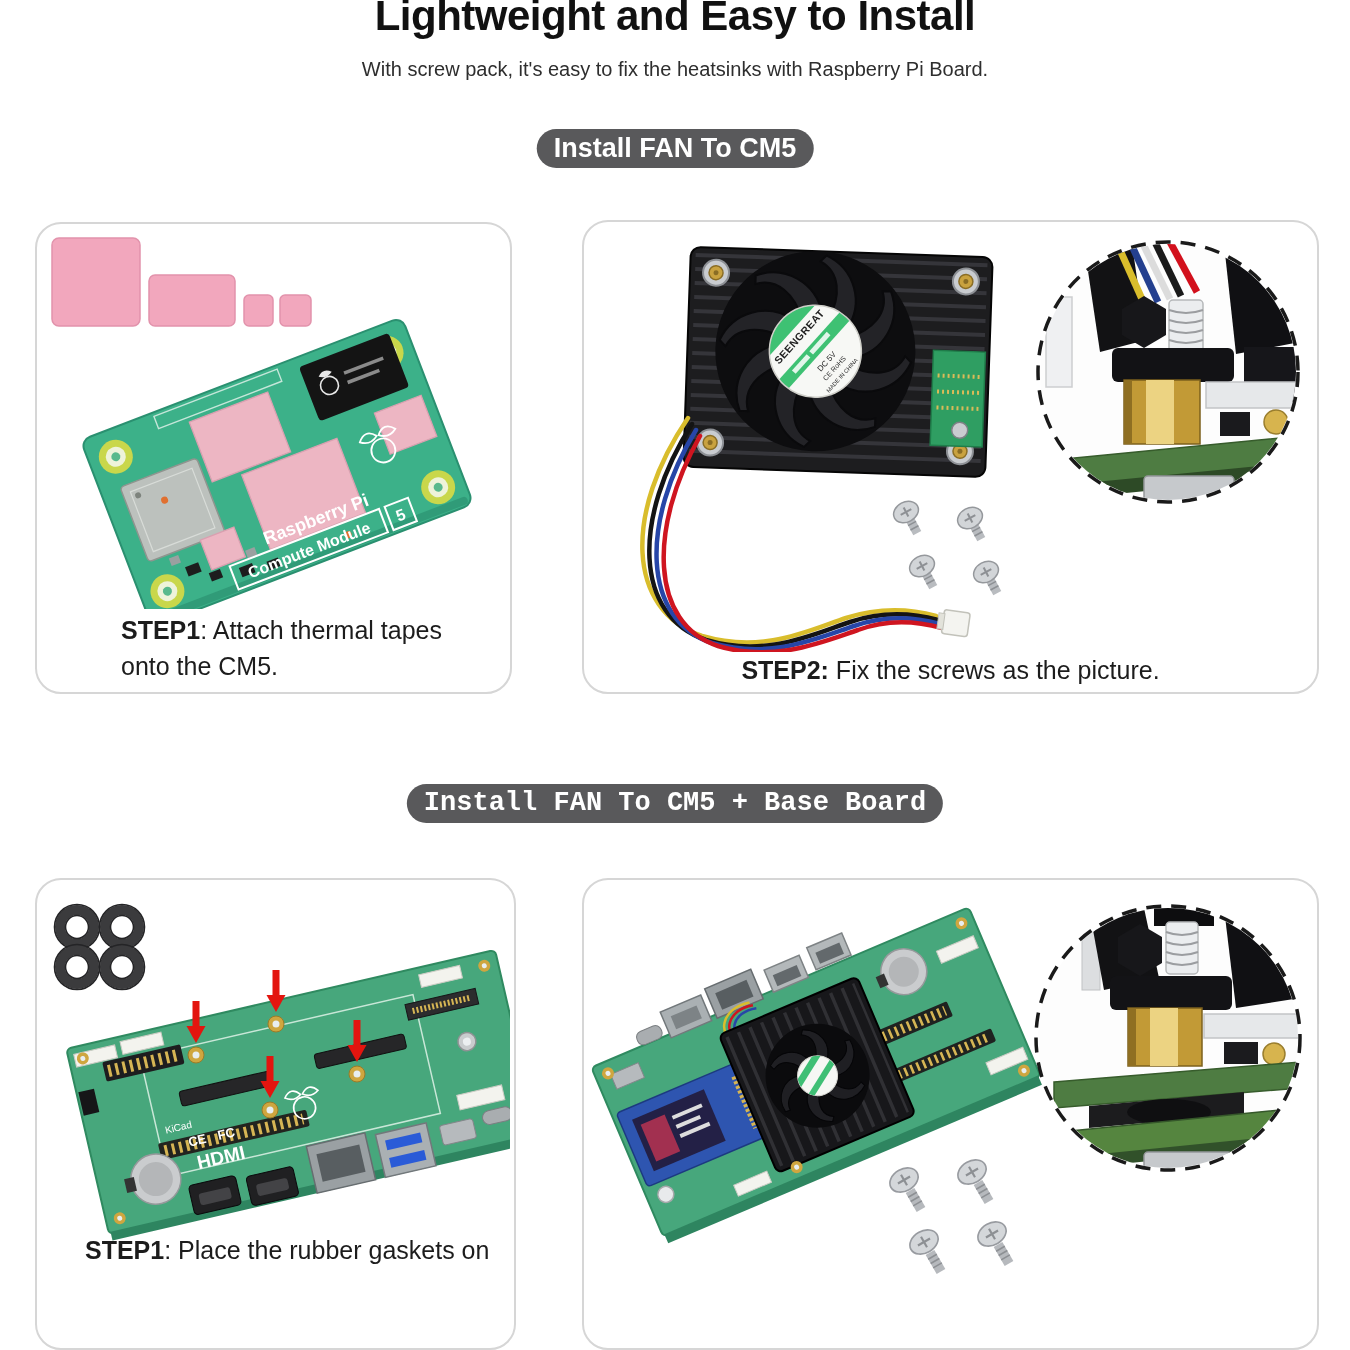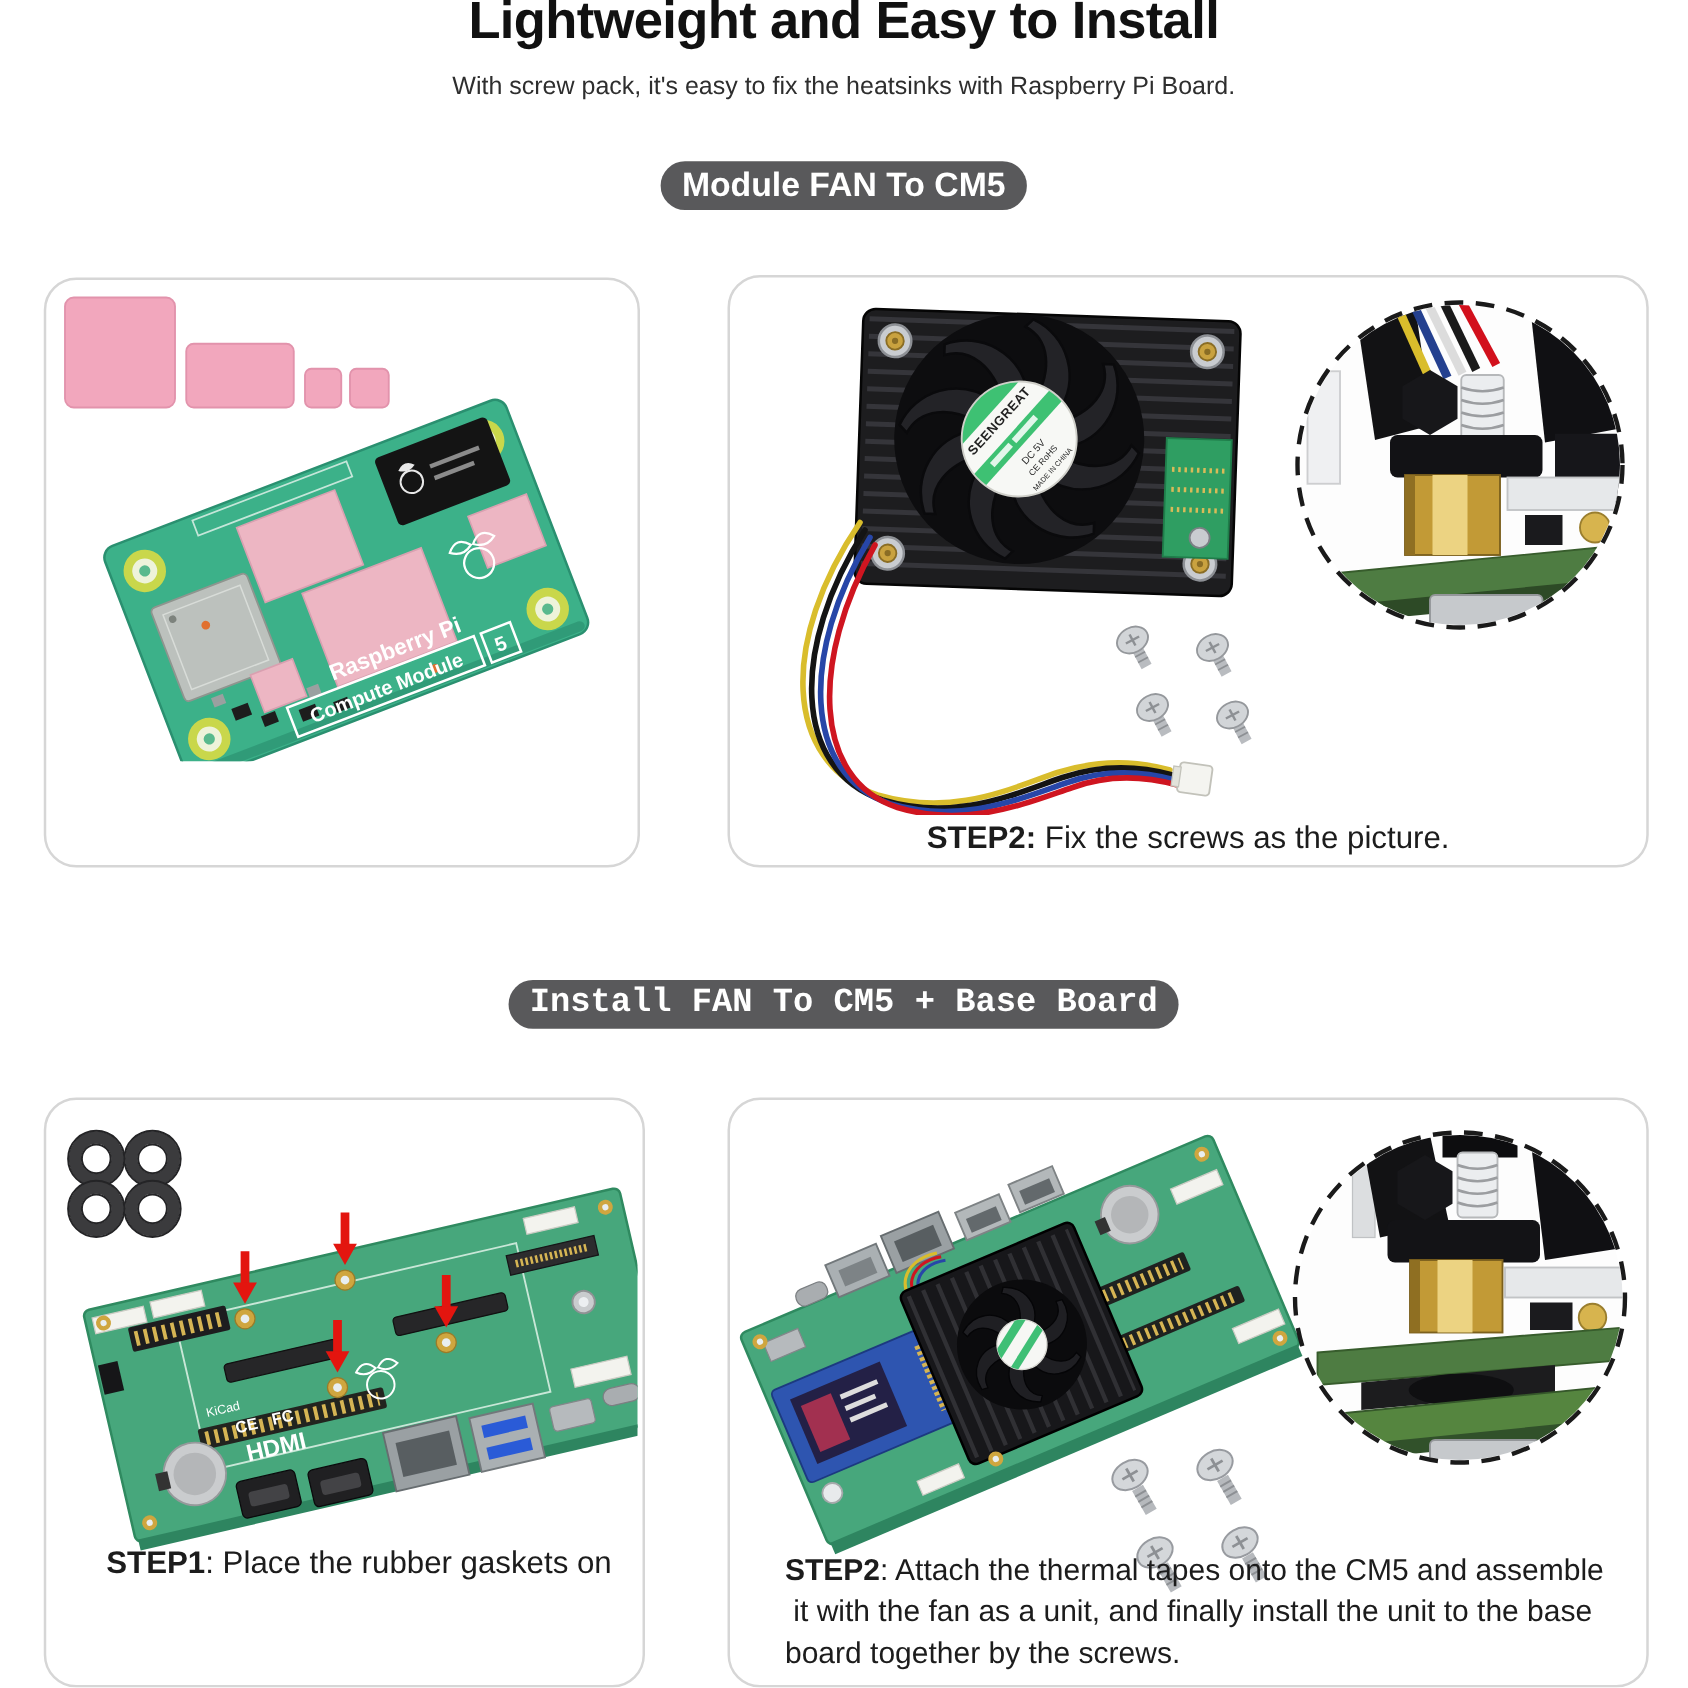--- a/index.html
+++ b/index.html
@@ -39,21 +39,21 @@
   .cap2{left:0;top:430px;width:100%;text-align:center;}
   .cap3{left:48px;top:352px;text-align:right;}
   .cap4{left:44px;top:360px;font-size:24px;line-height:33px;}
 </style>
 </head>
 <body>
 
 <div class="page-title">Lightweight and Easy to Install</div>
 <div class="page-subtitle">With screw pack, it's easy to fix the heatsinks with Raspberry Pi Board.</div>
 
-<div class="badge b1">Module FAN To CM5</div>
+<div class="badge b1">Install FAN To CM5</div>
 <div class="badge b2">Install FAN To CM5 + Base Board</div>
 
 <div class="panel p1">
   <svg class="art" width="469" height="385" viewBox="0 0 469 385">
 
     <g>
       <rect x="15" y="14" width="88" height="88" rx="7" fill="#f2a7bd" stroke="#e293ac" stroke-width="1.5"></rect>
       <rect x="112" y="51" width="86" height="51" rx="6" fill="#f2a7bd" stroke="#e293ac" stroke-width="1.5"></rect>
       <rect x="207" y="71" width="29" height="31" rx="5" fill="#f2a7bd" stroke="#e293ac" stroke-width="1.5"></rect>
       <rect x="243" y="71" width="31" height="31" rx="5" fill="#f2a7bd" stroke="#e293ac" stroke-width="1.5"></rect>
@@ -122,20 +122,24 @@
         <circle cx="107" cy="18" r="12"></circle>
       </g>
 
       <text x="-36" y="64" font-size="18" font-weight="bold" fill="#ffffff">Raspberry Pi</text>
       <rect x="-78" y="71" width="160" height="25" fill="none" stroke="#ffffff" stroke-width="2"></rect>
       <text x="2" y="90" font-size="16" font-weight="bold" fill="#ffffff" text-anchor="middle">Compute Module</text>
       <rect x="88" y="71" width="25" height="25" fill="none" stroke="#ffffff" stroke-width="2"></rect>
       <text x="100" y="90" font-size="16" font-weight="bold" fill="#ffffff" text-anchor="middle">5</text>
     </g>
   </svg>
+  <div class="caption cap1">
+    <div class="cap-line"><span class="b">STEP1</span><span>: Attach thermal tapes</span></div>
+    <div class="cap-line">onto the CM5.</div>
+  </div>
 </div>
 
 <div class="panel p2">
   <svg class="art" width="729" height="430" viewBox="0 0 729 430">
     <defs>
       <clipPath id="clipFanLabel">
           <circle cx="0" cy="0" r="46"></circle>
         </clipPath>
       <clipPath id="clipInsetA">
           <circle cx="584" cy="150" r="128"></circle>
@@ -633,18 +637,13 @@
         <polygon points="470,202 716,182 716,208 470,228" fill="#4e7c42" stroke="#375c2c" stroke-width="1.5"></polygon>
         <polygon points="505,226 660,212 660,234 505,248" fill="#1c1c1e"></polygon>
         <ellipse cx="585" cy="232" rx="42" ry="13" fill="#0f0f11"></ellipse>
         <polygon points="456,254 716,228 716,258 456,284" fill="#55853f" stroke="#35572a" stroke-width="1.5"></polygon>
         <polygon points="456,280 716,254 716,266 456,292" fill="#31512a"></polygon>
         <rect x="560" y="272" width="88" height="24" rx="4" fill="#c6c9cc" stroke="#94979a" stroke-width="1.5"></rect>
       </g>
       <circle cx="584" cy="158" r="132" fill="none" stroke="#1a1a1a" stroke-width="3.5" stroke-dasharray="15 10"></circle>
     </g>
   </svg>
-  <div class="caption cap4">
-    <div class="cap-line"><span class="b">STEP2</span><span>: Attach the thermal tapes onto the CM5 and assemble</span></div>
-    <div class="cap-line"> it with the fan as a unit, and finally install the unit to the base</div>
-    <div class="cap-line">board together by the screws.</div>
-  </div>
 </div>
 
 </body></html>

